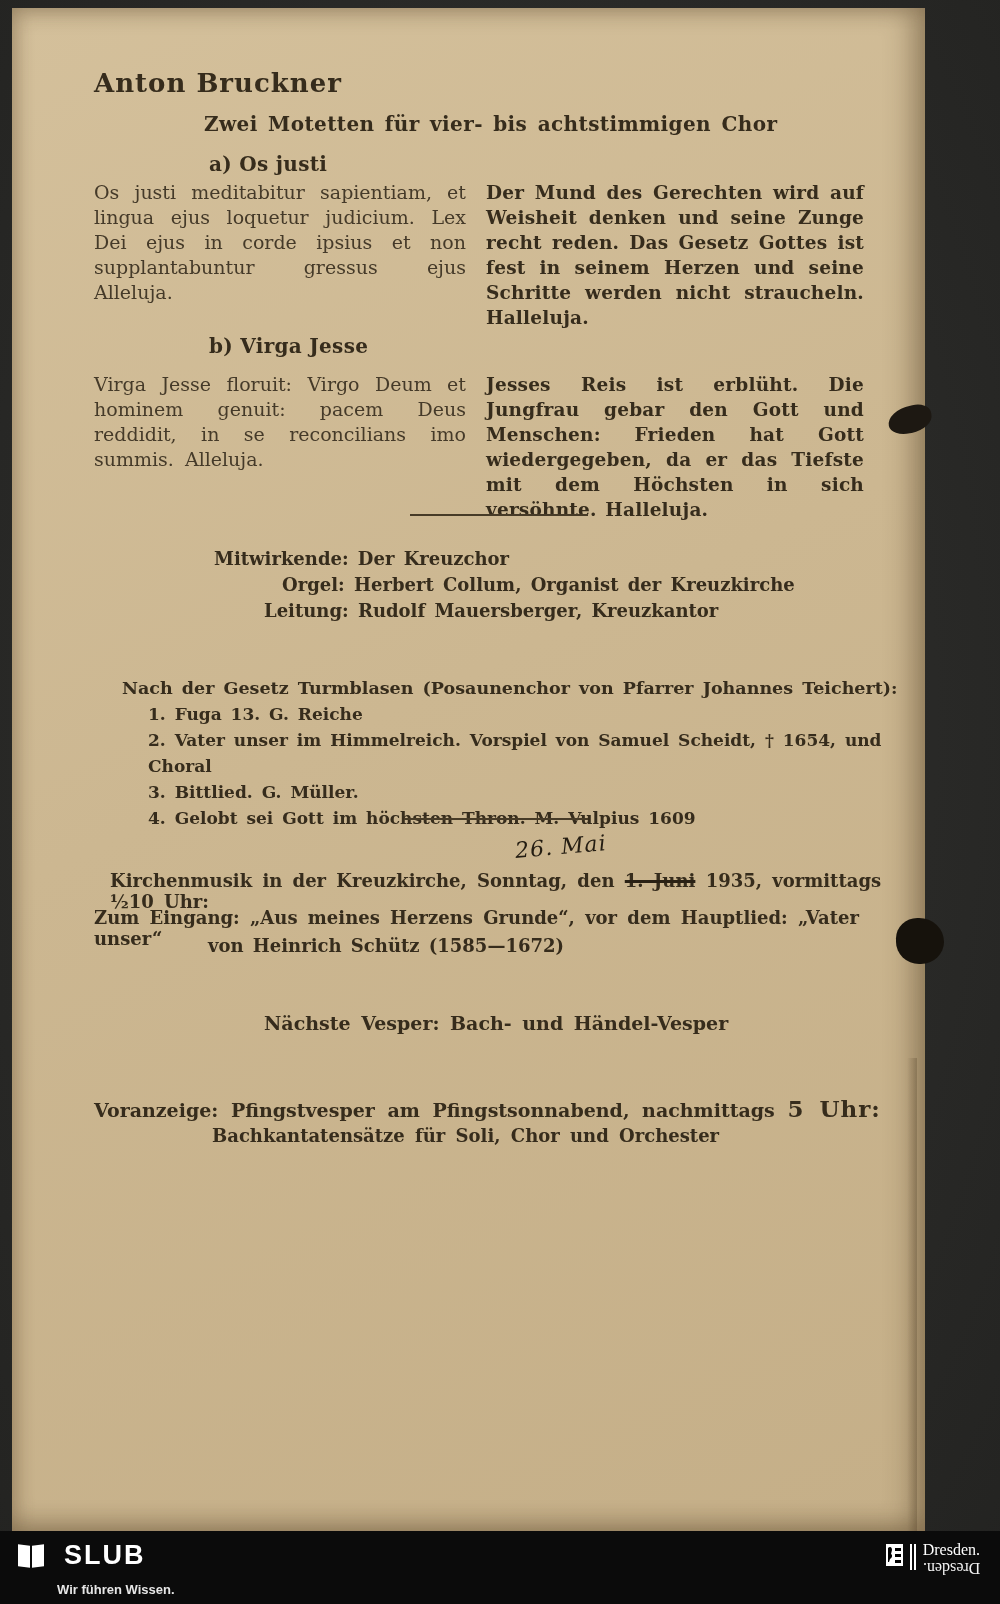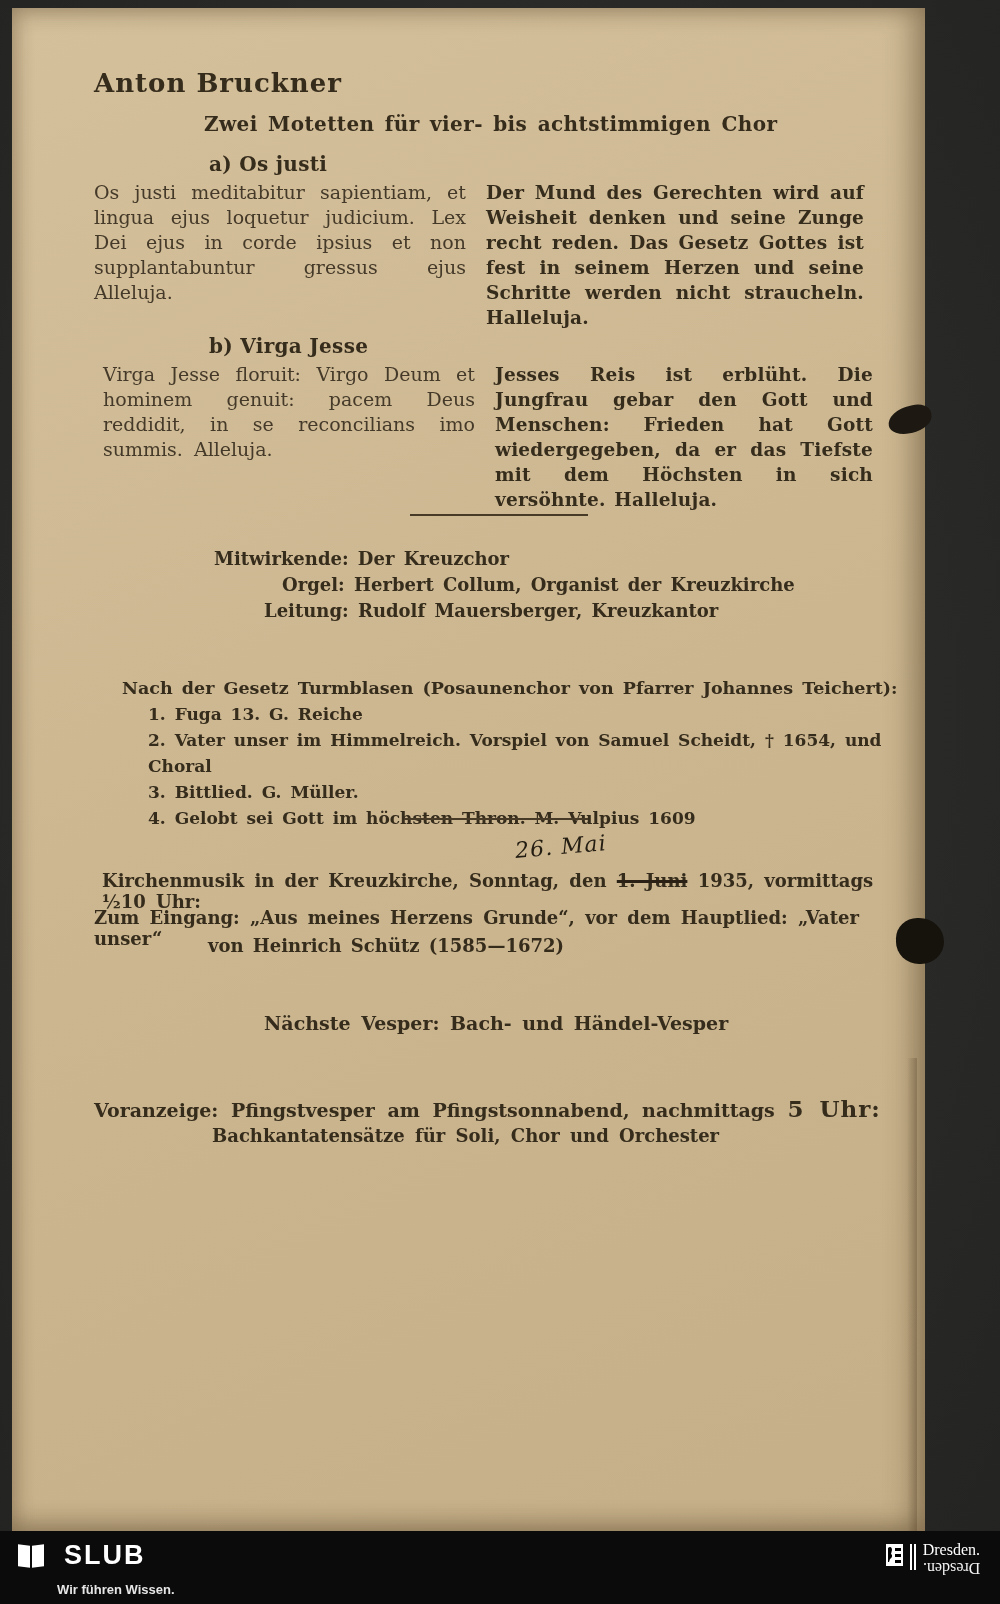--- a/index.html
+++ b/index.html
@@ -26,31 +26,31 @@
   .latin{font-family:"DejaVu Serif",serif;font-weight:400;color:#453a29;}
   .just{text-align:justify;}
   .composer{left:82px;top:60px;font-size:26px;letter-spacing:1px;}
   .subtitle{left:192px;top:104px;font-size:20px;letter-spacing:.4px;word-spacing:3px;}
   .motet-label{font-size:20px;letter-spacing:.3px;}
   .label-a{left:197px;top:144px;}
   .label-b{left:197px;top:326px;}
   .col-latin{width:372px;left:82px;font-size:19px;line-height:25px;word-spacing:5px;}
   .col-german{width:378px;left:474px;font-size:18.5px;line-height:25px;word-spacing:2px;letter-spacing:.2px;}
   .row-a{top:172px;}
-  .row-b{top:354px;margin-left:9px;}
+  .row-b{top:364px;}
   .rule{position:absolute;height:2px;background:#473b27;}
   .rule1{left:398px;top:506px;width:178px;}
   .rule2{left:392px;top:810px;width:184px;}
   .mit{font-size:18px;word-spacing:3px;}
   .mit1{left:202px;top:540px;}
   .mit2{left:270px;top:566px;}
   .mit3{left:252px;top:592px;}
   .turm-intro{left:110px;top:670px;font-size:17.5px;word-spacing:3px;}
   .turm-list{left:136px;top:693px;font-size:17px;line-height:26px;word-spacing:3px;}
-  .kirchen{left:90px;top:862px;font-size:18px;word-spacing:4px;}
+  .kirchen{left:98px;top:862px;font-size:18px;word-spacing:4px;}
   .struck{text-decoration:line-through;text-decoration-thickness:2.5px;text-decoration-color:#2a2114;}
   .handwritten{
     left:503px;top:826px;font-size:22px;font-style:italic;font-weight:400;
     color:#241d12;transform:rotate(-5deg);letter-spacing:1px;
     font-family:"DejaVu Serif",serif;
   }
   .eingang1{left:82px;top:899px;font-size:18px;word-spacing:4px;}
   .eingang2{left:196px;top:927px;font-size:18px;word-spacing:3px;}
   .vesper{left:252px;top:1004px;font-size:19px;word-spacing:4px;}
   .voran1{left:82px;top:1087px;font-size:19px;word-spacing:6px;}

